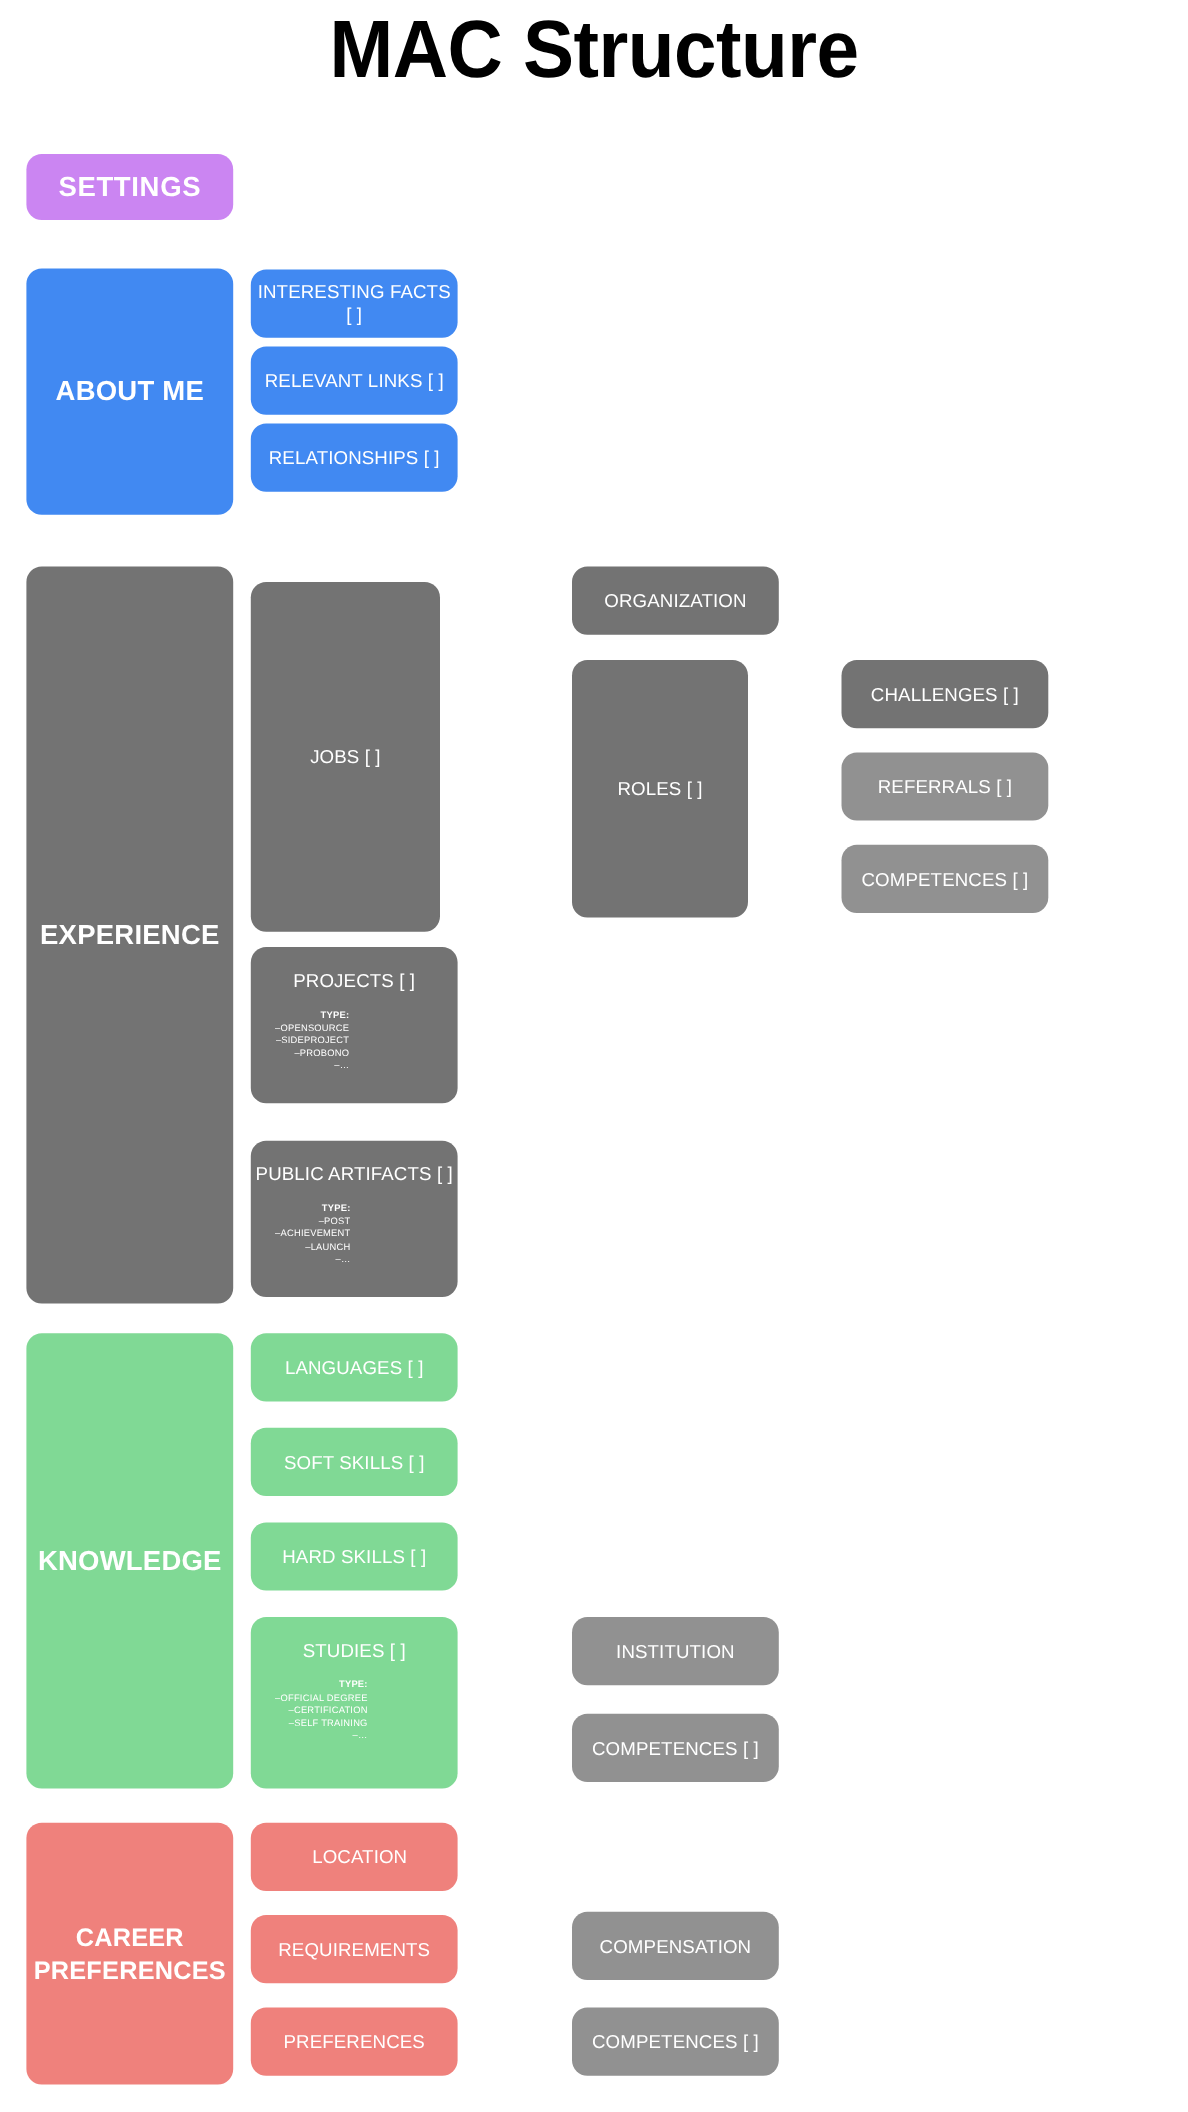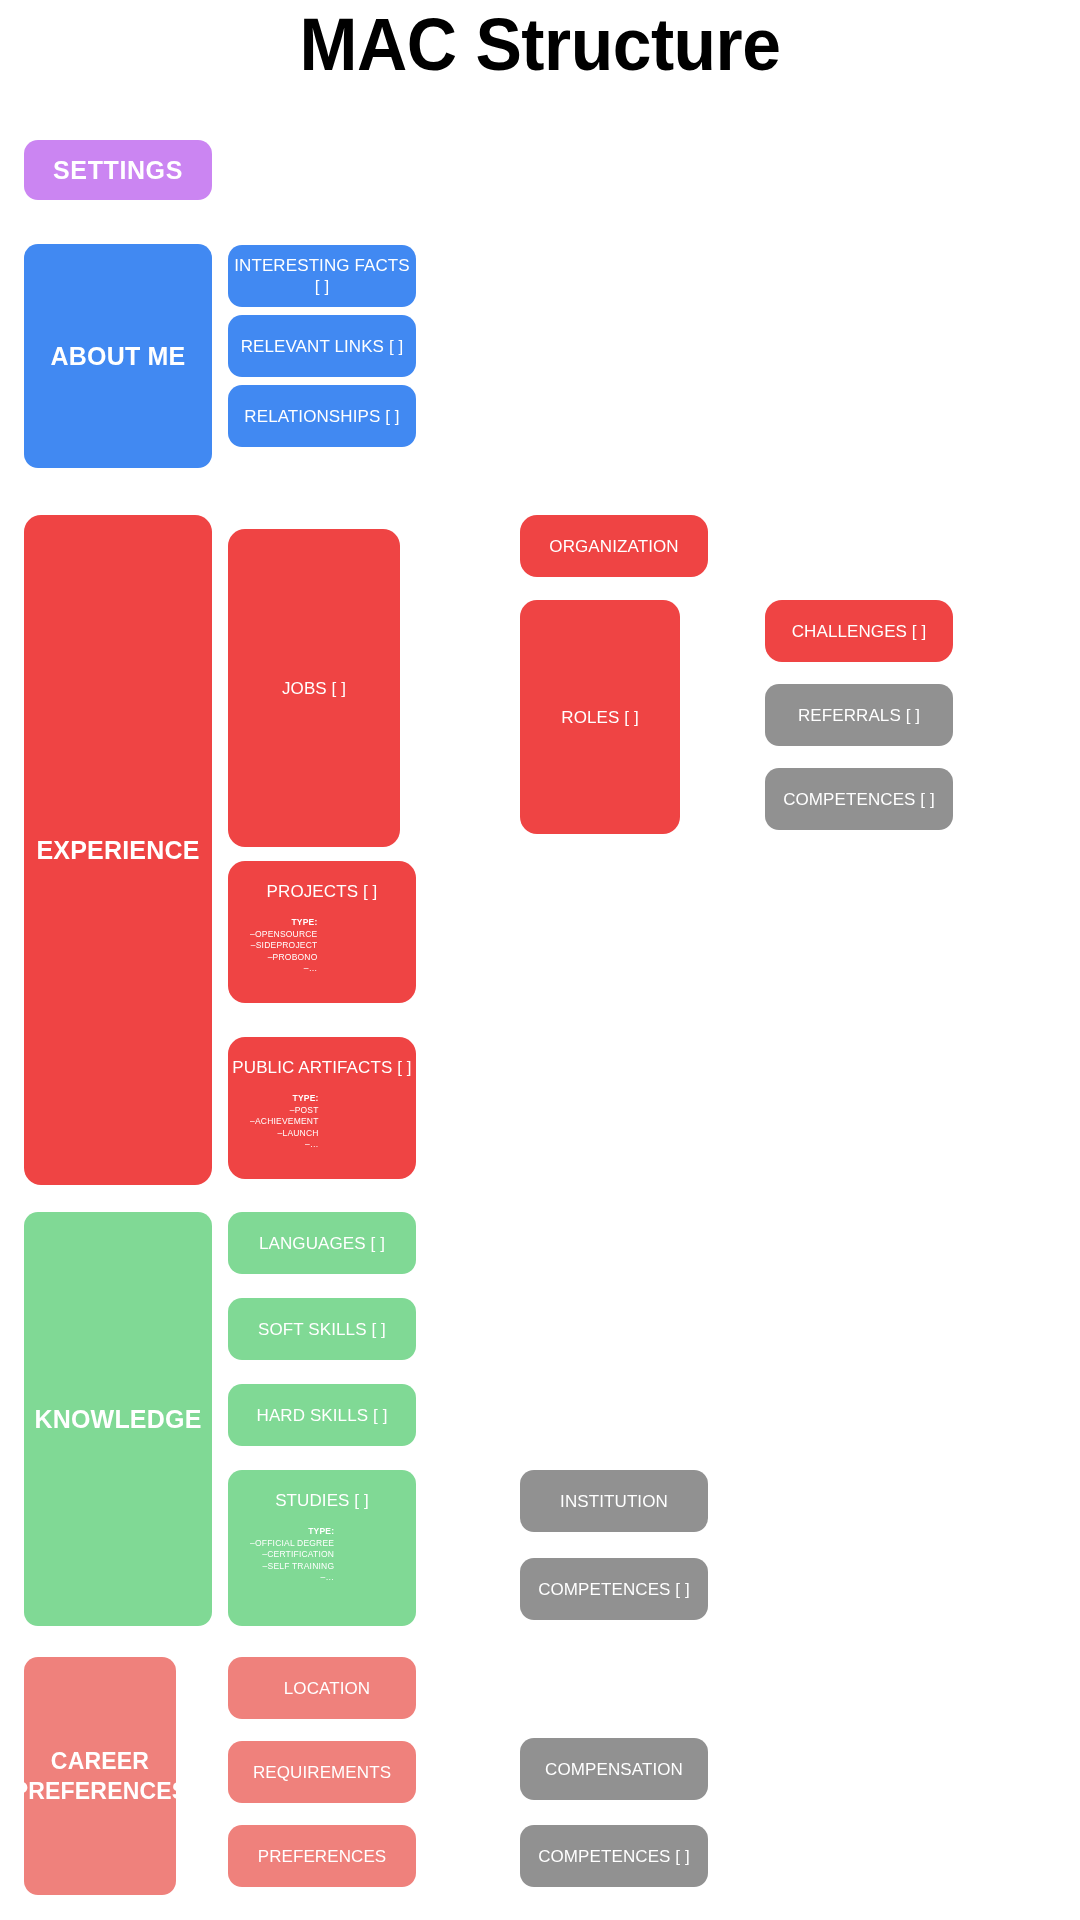--- a/index.html
+++ b/index.html
@@ -68,21 +68,21 @@
   }
   .node.settings {
     font-size: 25px;
     font-weight: 700;
     letter-spacing: 0.6px;
   }
 
   
   .c-purple { background: #cb85f2; }
   .c-blue   { background: #4189f2; }
-  .c-orange { background: #ef4444; border-radius: 17px; }
+  .c-orange { background: #737373; }
   .c-green  { background: #80d995; }
   .c-red    { background: #ef817c; }
   .c-gray   { background: #919191; }
 
   
   .node.listed {
     display: block;
     padding: 0;
     position: absolute;
   }
@@ -192,21 +192,21 @@
       <div class="type-item"><span class="dash">–</span><span>CERTIFICATION</span></div>
       <div class="type-item"><span class="dash">–</span><span>SELF TRAINING</span></div>
       <div class="type-item"><span class="dash">–</span><span>…</span></div>
     </div>
   </div>
 
   <div class="node c-gray" style="left:520px; top:1470px; width:188px; height:62px;">INSTITUTION</div>
 
   <div class="node c-gray" style="left:520px; top:1558px; width:188px; height:62px;">COMPETENCES [ ]</div>
 
-  <div class="node root small c-red" style="left:24px; top:1657px; width:152px; height:238px;">CAREER PREFERENCES</div>
+  <div class="node root small c-red" style="left:24px; top:1657px; width:188px; height:238px;">CAREER PREFERENCES</div>
 
   <div class="node c-red" style="left:228px; top:1657px; width:188px; height:62px;padding-left:16px;">LOCATION</div>
 
   <div class="node c-red" style="left:228px; top:1741px; width:188px; height:62px;">REQUIREMENTS</div>
 
   <div class="node c-red" style="left:228px; top:1825px; width:188px; height:62px;">PREFERENCES</div>
 
   <div class="node c-gray" style="left:520px; top:1738px; width:188px; height:62px;">COMPENSATION</div>
 
   <div class="node c-gray" style="left:520px; top:1825px; width:188px; height:62px;">COMPETENCES [ ]</div>

